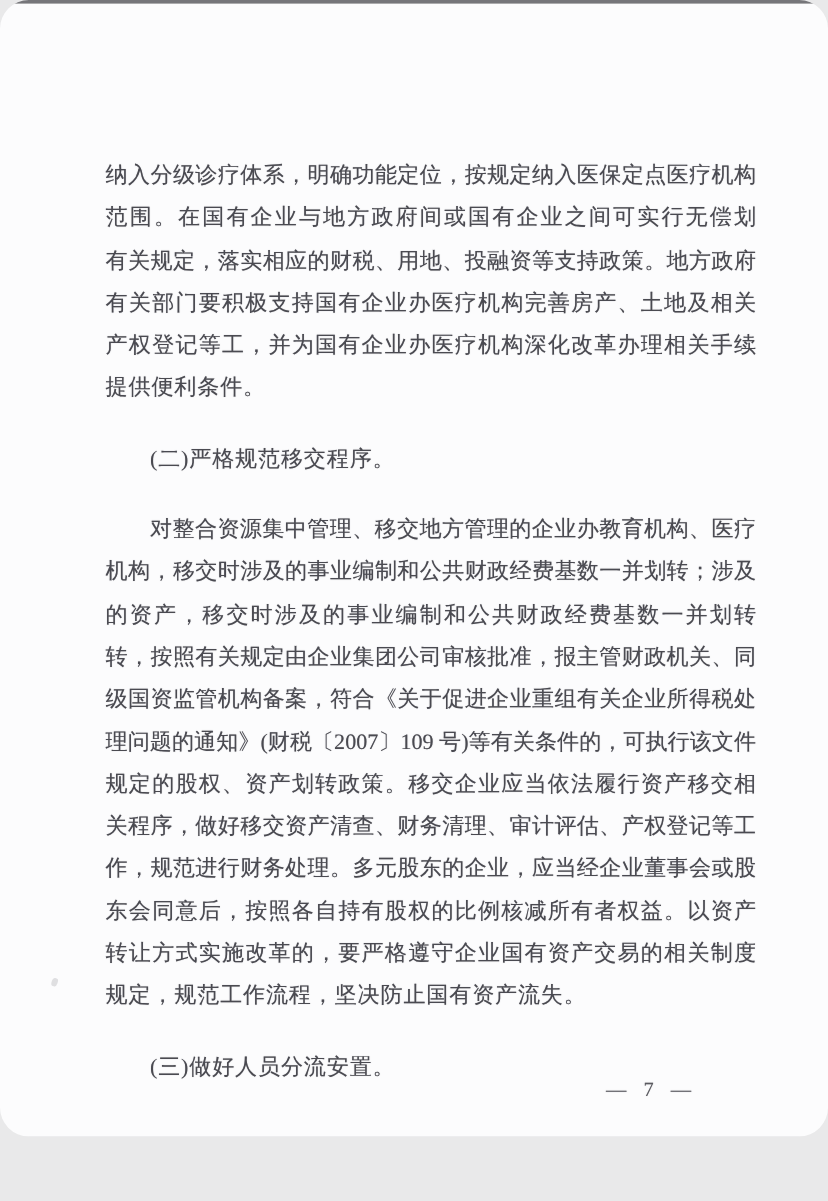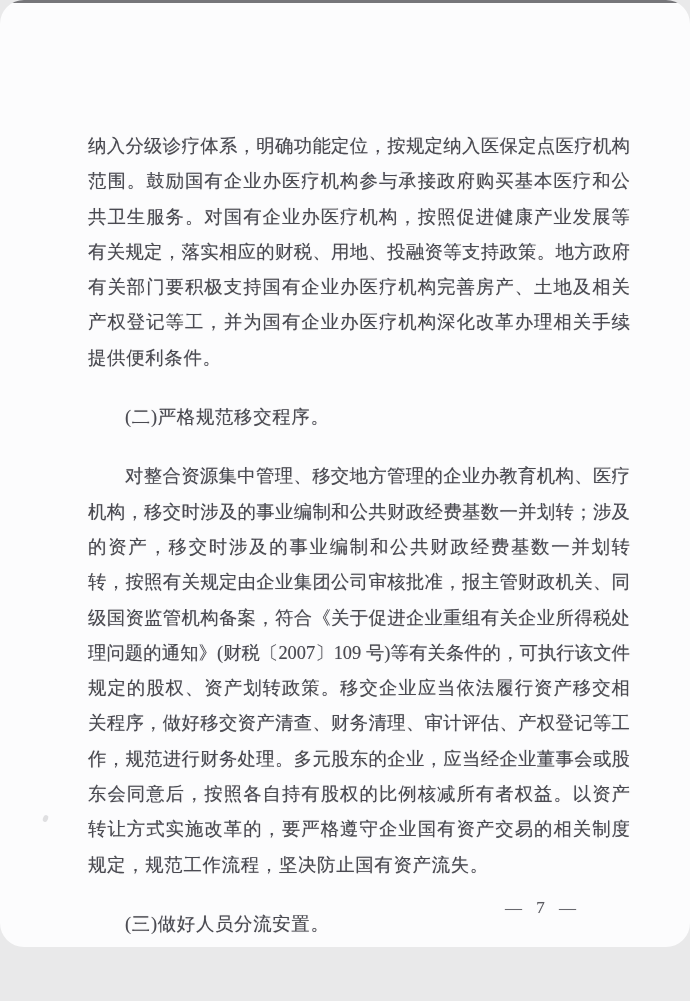--- a/index.html
+++ b/index.html
@@ -60,22 +60,21 @@
 </head>
 <body>
 
 <div class="page">
 
   <div class="edge-top"></div>
 
   <div class="doc">
 
   <div class="line">纳入分级诊疗体系，明确功能定位，按规定纳入医保定点医疗机构</div>
-      <div class="line">范围。鼓励国有企业办医疗机构参与承接政府购买基本医疗和公</div>
-      <div class="line">共卫生服务。对国有企业办医疗机构，按照促进健康产业发展等</div>
+      <div class="line">范围。在国有企业与地方政府间或国有企业之间可实行无偿划</div>
       <div class="line">有关规定，落实相应的财税、用地、投融资等支持政策。地方政府</div>
       <div class="line">有关部门要积极支持国有企业办医疗机构完善房产、土地及相关</div>
       <div class="line">产权登记等工，并为国有企业办医疗机构深化改革办理相关手续</div>
       <div class="line no-fill">提供便利条件。</div>
       <div class="line indent no-fill">(二)严格规范移交程序。</div>
       <div class="line indent">对整合资源集中管理、移交地方管理的企业办教育机构、医疗</div>
       <div class="line">机构，移交时涉及的事业编制和公共财政经费基数一并划转；涉及</div>
       <div class="line">的资产，移交时涉及的事业编制和公共财政经费基数一并划转</div>
       <div class="line">转，按照有关规定由企业集团公司审核批准，报主管财政机关、同</div>
       <div class="line">级国资监管机构备案，符合《关于促进企业重组有关企业所得税处</div>

